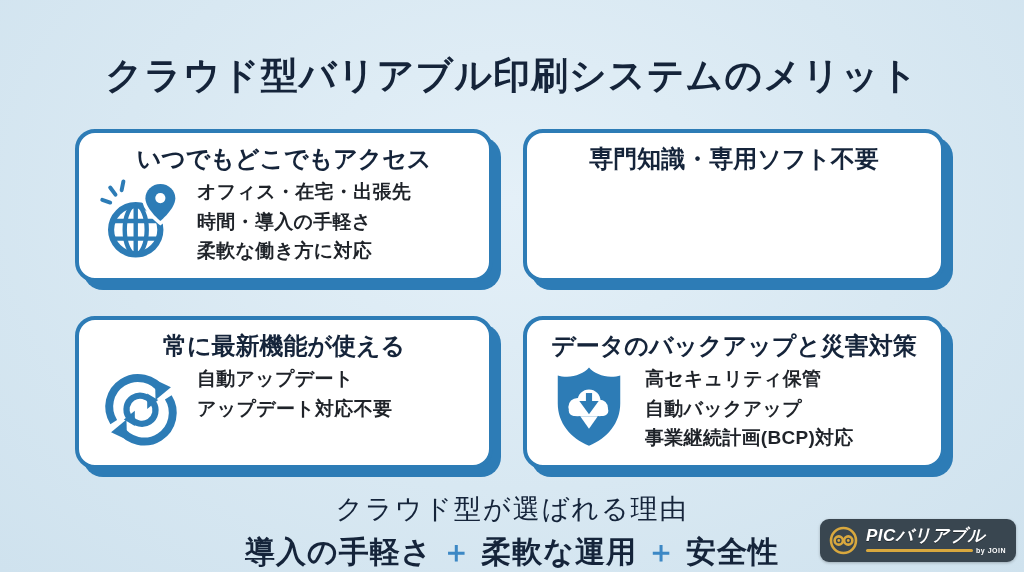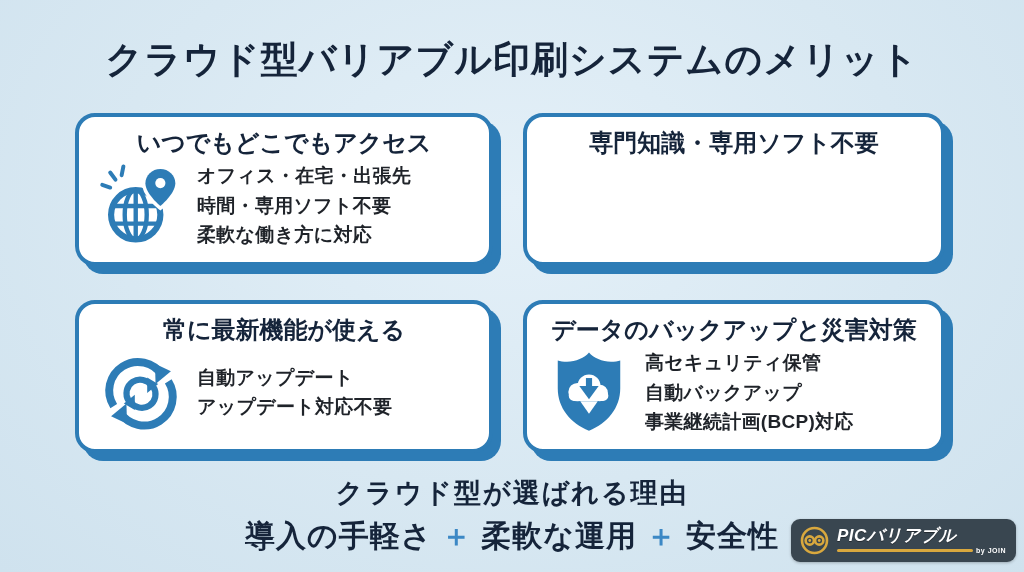--- a/index.html
+++ b/index.html
@@ -5,21 +5,21 @@
   html,body{margin:0;padding:0;}
   body{
     width:1024px;height:572px;
     font-family:"Liberation Sans","DejaVu Sans",sans-serif;
     background:radial-gradient(ellipse at 50% 35%, #e4f0f8 0%, #d8e8f2 55%, #cfe2ee 100%);
     position:relative;overflow:hidden;
     -webkit-font-smoothing:antialiased;
   }
   .canvas{position:absolute;inset:0;}
   .title{
-    margin:0;padding-top:40px;
+    margin:16px;padding-top:40px;
     text-align:center;
     font-size:37px;font-weight:800;letter-spacing:1px;
     color:#15243a;line-height:1.1;
   }
   .grid{
     margin:32px 0 0 75px;
     display:grid;
     grid-template-columns:418px 422px;
     column-gap:30px;row-gap:34px;
     grid-auto-rows:153px;
@@ -32,36 +32,36 @@
     box-shadow:8px 8px 0 0 #2d7cb6;
     padding:9px 14px 8px 14px;
   }
   .card-title{
     margin:3px 0 4px 0;
     text-align:center;
     font-size:24px;font-weight:800;letter-spacing:0px;
     color:#15243a;line-height:1.2;
   }
   .card-body{
-    display:flex;align-items:center;gap:12px;
+    display:flex;gap:12px;
     padding-left:4px;
   }
   .card-icon{width:88px;height:88px;flex:0 0 auto;}
   .card-lines{
     list-style:none;margin:0;padding:0;
     font-size:19px;font-weight:700;color:#1f2329;
     line-height:1.55;white-space:nowrap;letter-spacing:0.3px;
   }
   .footer{margin-top:22px;text-align:center;color:#15243a;}
-  .footer-heading{margin:0;font-size:27px;font-weight:700;letter-spacing:2px;}
+  .footer-heading{margin:0;font-size:27px;font-weight:400;letter-spacing:2px;}
   .footer-formula{margin:5px 0 8px 0;font-size:30px;font-weight:800;letter-spacing:1px;}
   .plus{color:#3c88c5;margin:0 9px;font-weight:800;}
   .logo{
     position:absolute;right:8px;bottom:10px;
-    width:225px;height:43px;
+    width:196px;height:43px;
     background:#394650;border-radius:9px;
     display:flex;align-items:center;gap:7px;
     padding:0 10px 0 8px;box-sizing:border-box;
     box-shadow:0 1px 3px rgba(0,0,0,.25);
   }
   .logo-mark{width:31px;height:31px;flex:0 0 auto;}
   .logo-right{flex:1;display:flex;flex-direction:column;justify-content:center;min-width:0;}
   .logo-brand{
     font-size:17px;font-weight:800;font-style:italic;color:#ffffff;
     letter-spacing:0.5px;line-height:1.1;white-space:nowrap;
@@ -107,21 +107,21 @@
               <line class="ibl-s" x1="14" y1="70" x2="74" y2="70" stroke-width="5"></line>
               <line class="ibl-s" x1="44" y1="30" x2="44" y2="90" stroke-width="5"></line>
             </g>
             <path class="iwh-s" stroke-width="8" d="M72 8c-9.4 0-17 7.2-17 16.2 0 12 17 25.8 17 25.8s17-13.8 17-25.8C89 15.2 81.4 8 72 8z"></path>
             <path class="ibl" d="M72 8c-9.4 0-17 7.2-17 16.2 0 12 17 25.8 17 25.8s17-13.8 17-25.8C89 15.2 81.4 8 72 8z"></path>
             <circle class="iwh" cx="72" cy="24" r="5.8"></circle>
           </svg>
         </span>
         <ul class="card-lines">
           <li>オフィス・在宅・出張先</li>
-          <li>時間・専用ソフト不要</li>
+          <li>時間・導入の手軽さ</li>
           <li>柔軟な働き方に対応</li>
         </ul>
       </div>
     </section>
 
     <section class="card">
       <h2 class="card-title">専門知識・専用ソフト不要</h2>
     </section>
 
     <section class="card">

